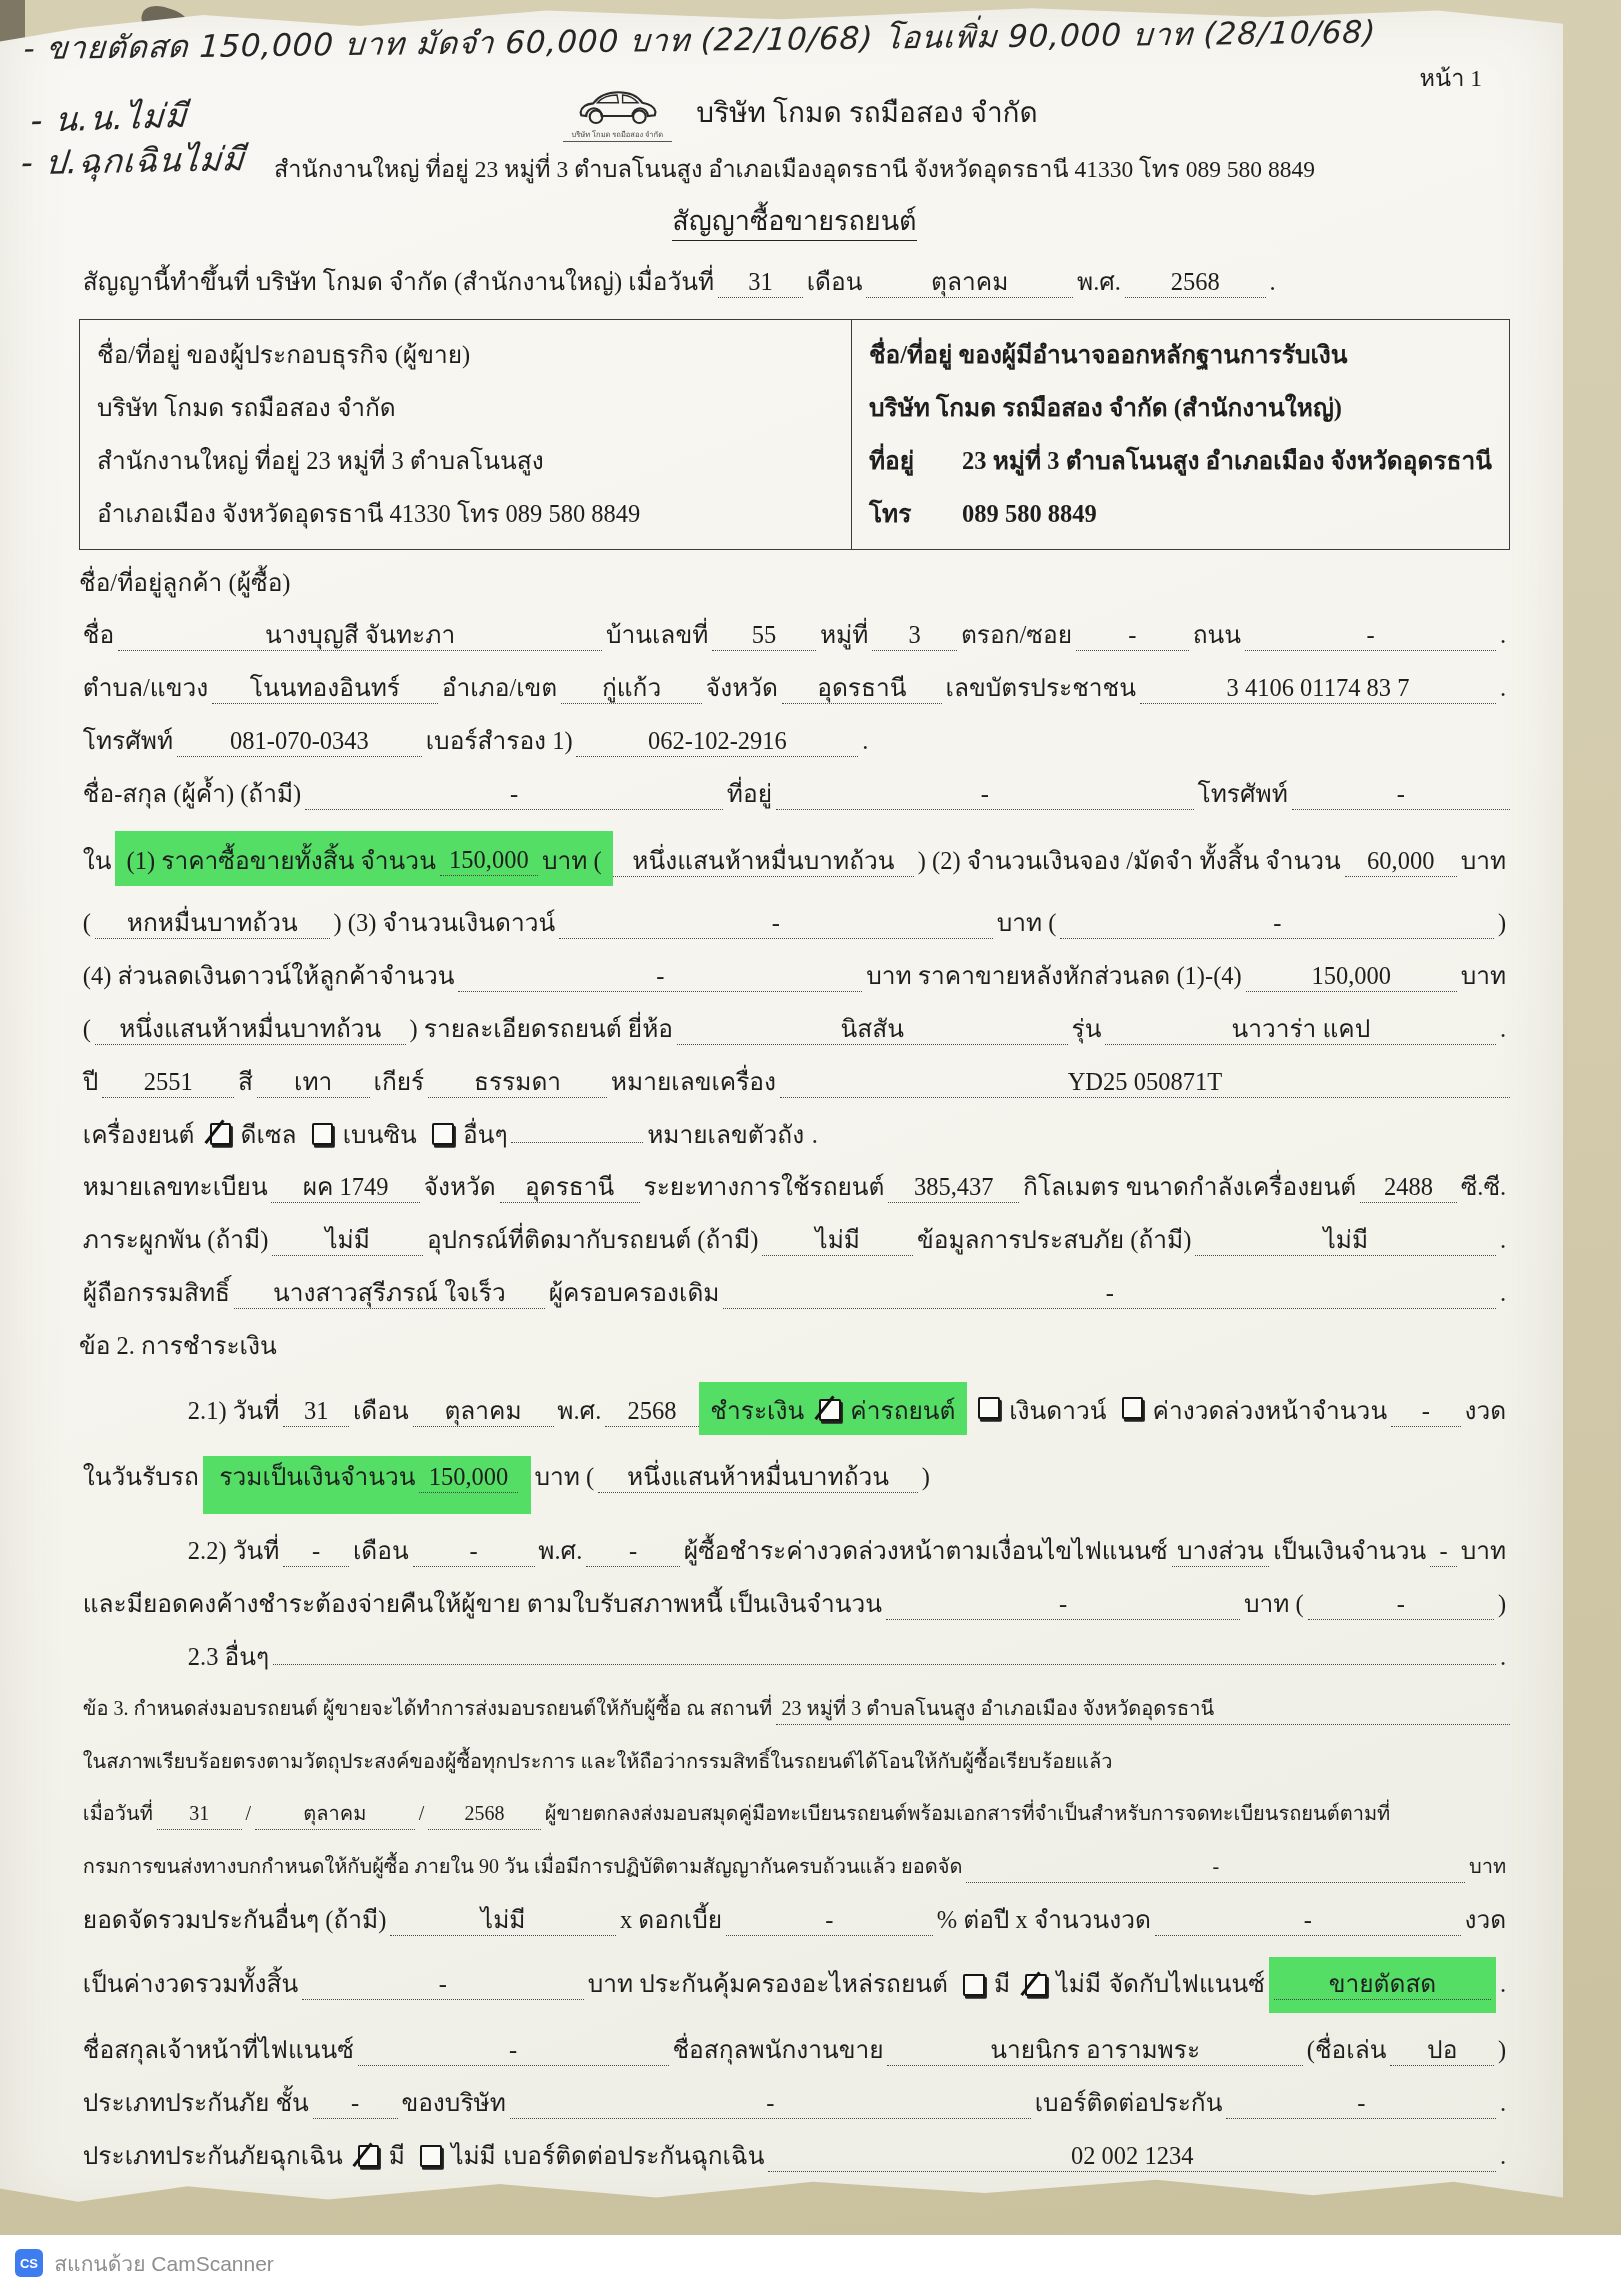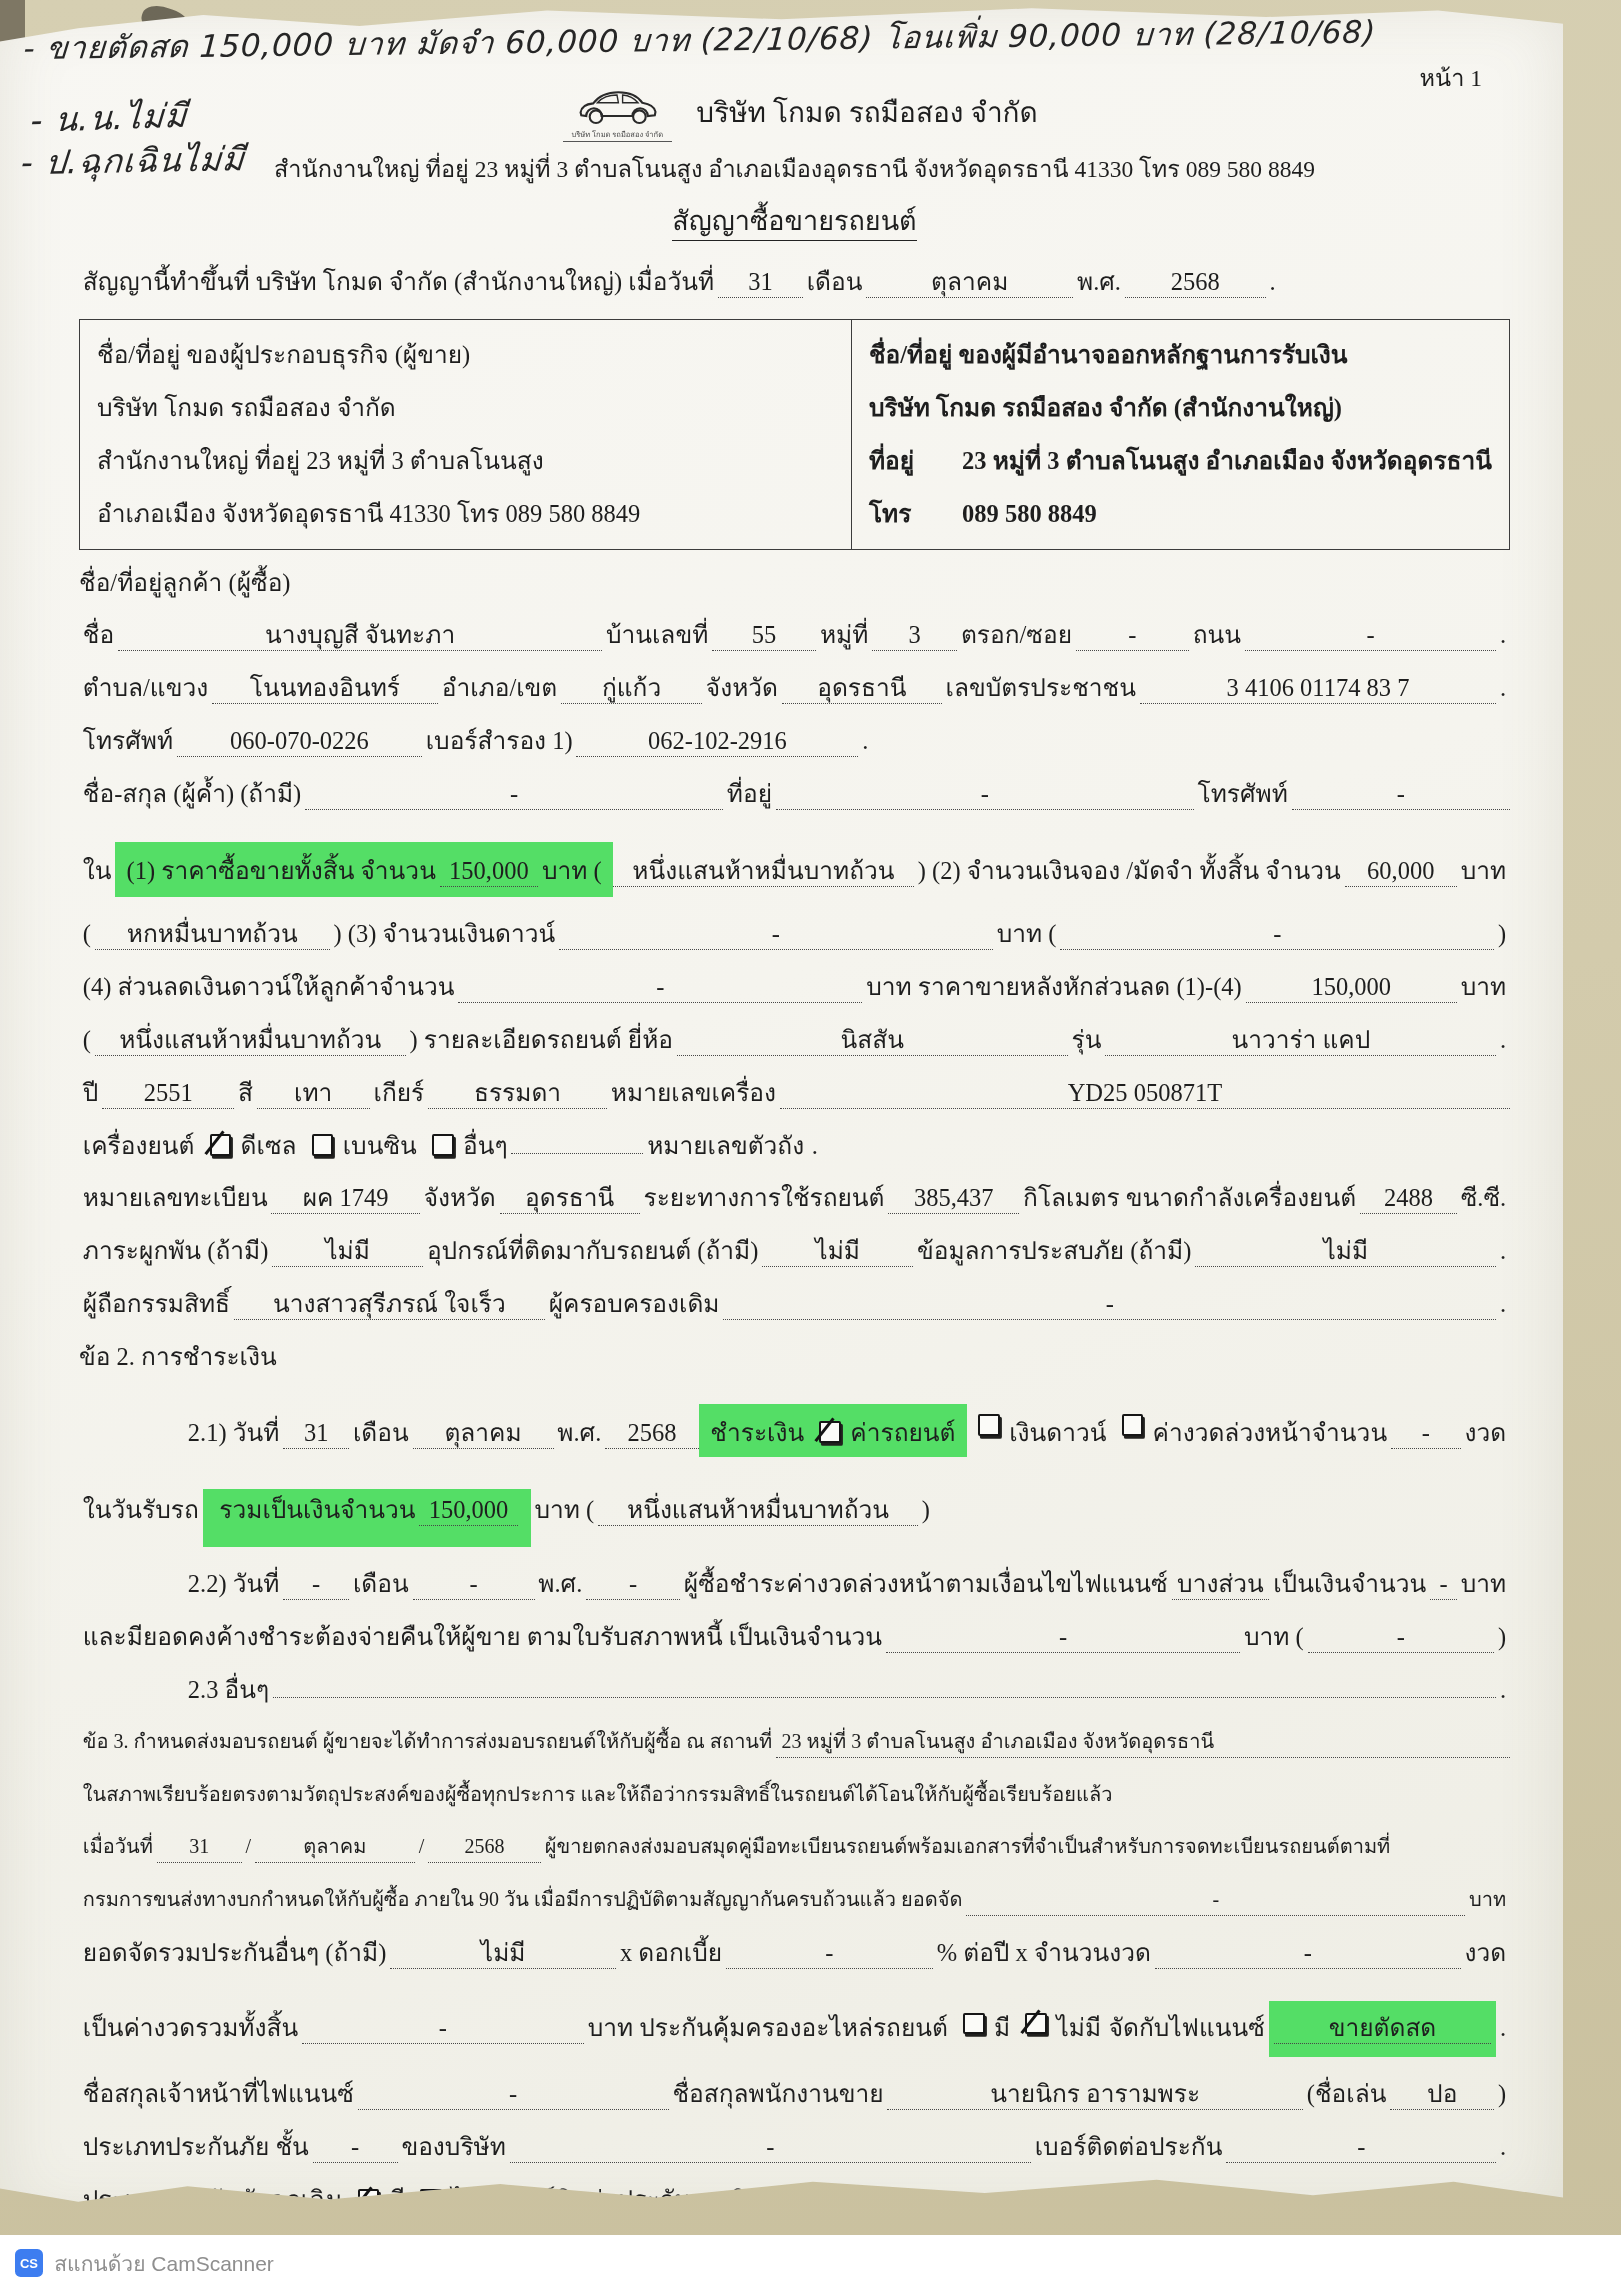--- a/index.html
+++ b/index.html
@@ -57,21 +57,21 @@
   .pcol-r{flex:1;font-weight:bold;}
   .prow{line-height:53px;padding:0 17px;white-space:nowrap;overflow:hidden;}
   .plbl{display:inline-block;min-width:87px;}
   
   .cb{position:relative;width:21.7px;height:21.7px;border:2.8px solid #161616;border-radius:1.9px;
       margin:0 5.6px 0 11.3px;flex:0 0 auto;align-self:center;background:#fbfbf8;
       box-shadow:1.9px 2.8px 0 #20201e;}
   .cb.checked::after{content:"";position:absolute;left:-4.7px;bottom:-1.9px;width:29px;height:3.3px;
       background:#141414;transform-origin:left bottom;transform:rotate(-52deg);}
   
-  .hl{background:var(--hl);display:inline-flex;align-items:flex-start;padding:13px 7.5px 9.4px;margin-top:11px;}
+  .hl{background:var(--hl);display:inline-flex;align-items:center;padding:13px 7.5px 9.4px;}
   .hl-big{padding:5px 13px 21px;}
   .hlv{padding:11.3px 5.6px 13px;}
   
   .footer{position:absolute;z-index:2;left:0;bottom:0;width:100%;height:56px;background:#ffffff;
       display:flex;align-items:center;gap:11.3px;padding-left:15px;
       font-family:"Liberation Sans", sans-serif;}
   .cs-badge{width:28px;height:28px;border-radius:5.6px;background:#3d7df0;color:#fff;font-size:13px;
       font-weight:bold;display:flex;align-items:center;justify-content:center;}
   .cs-text{color:#8f8f8f;font-size:21px;}
   .car{display:block;margin:0 auto;}
@@ -162,21 +162,21 @@
       <span class="v w150">กู่แก้ว</span>
       <span class="t">จังหวัด</span>
       <span class="v w180 w170">อุดรธานี</span>
       <span class="t">เลขบัตรประชาชน</span>
       <span class="v f1">3 4106 01174 83 7</span>
       <span class="t">.</span>
     </div>
 
     <div class="line">
       <span class="t">โทรศัพท์</span>
-      <span class="v w260">060-070-0226</span>
+      <span class="v w260">081-070-0343</span>
       <span class="t">เบอร์สำรอง 1)</span>
       <span class="v w300">062-102-2916</span>
       <span class="t">.</span>
     </div>
 
     <div class="line">
       <span class="t">ชื่อ-สกุล (ผู้ค้ำ) (ถ้ามี)</span>
       <span class="v f2">-</span>
       <span class="t">ที่อยู่</span>
       <span class="v f2">-</span>

